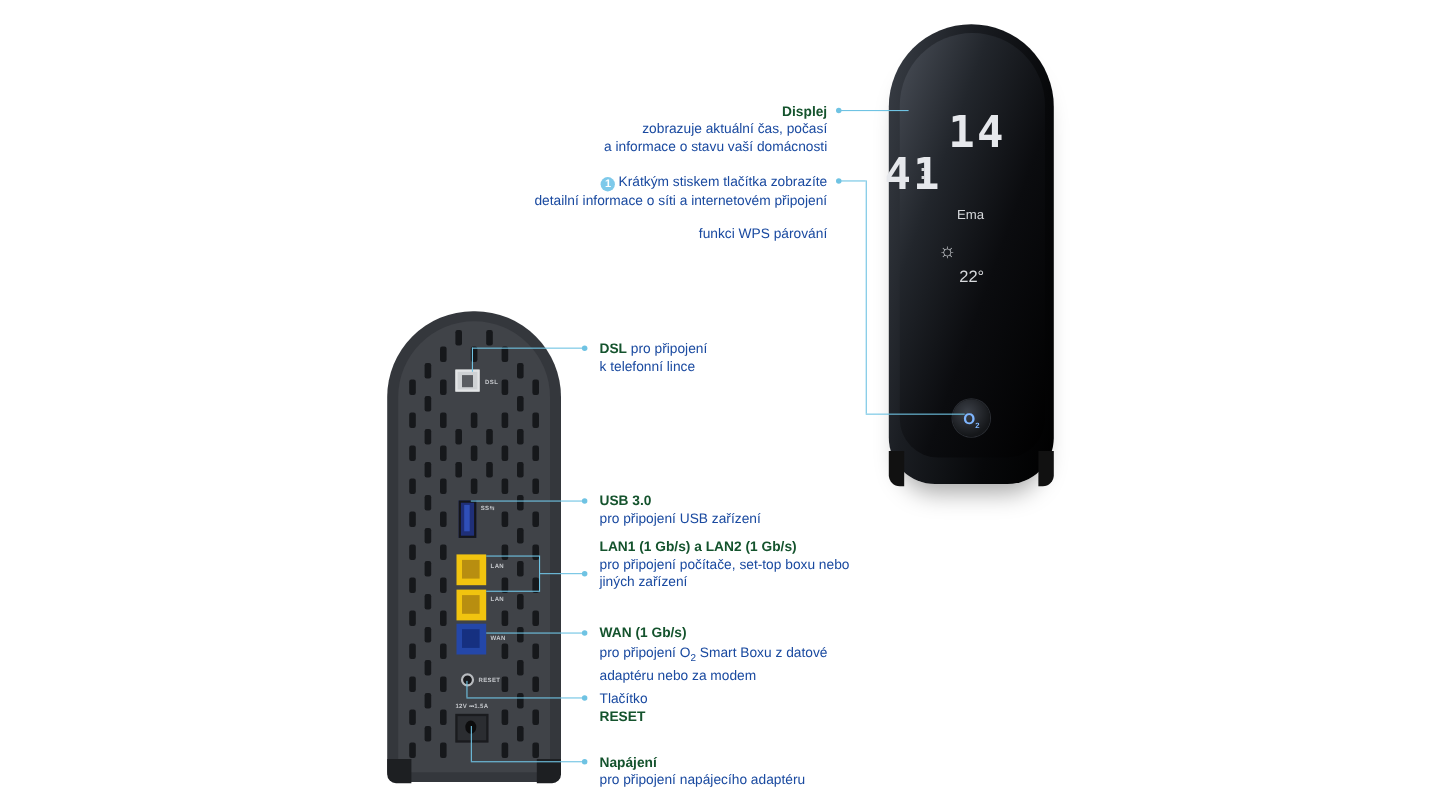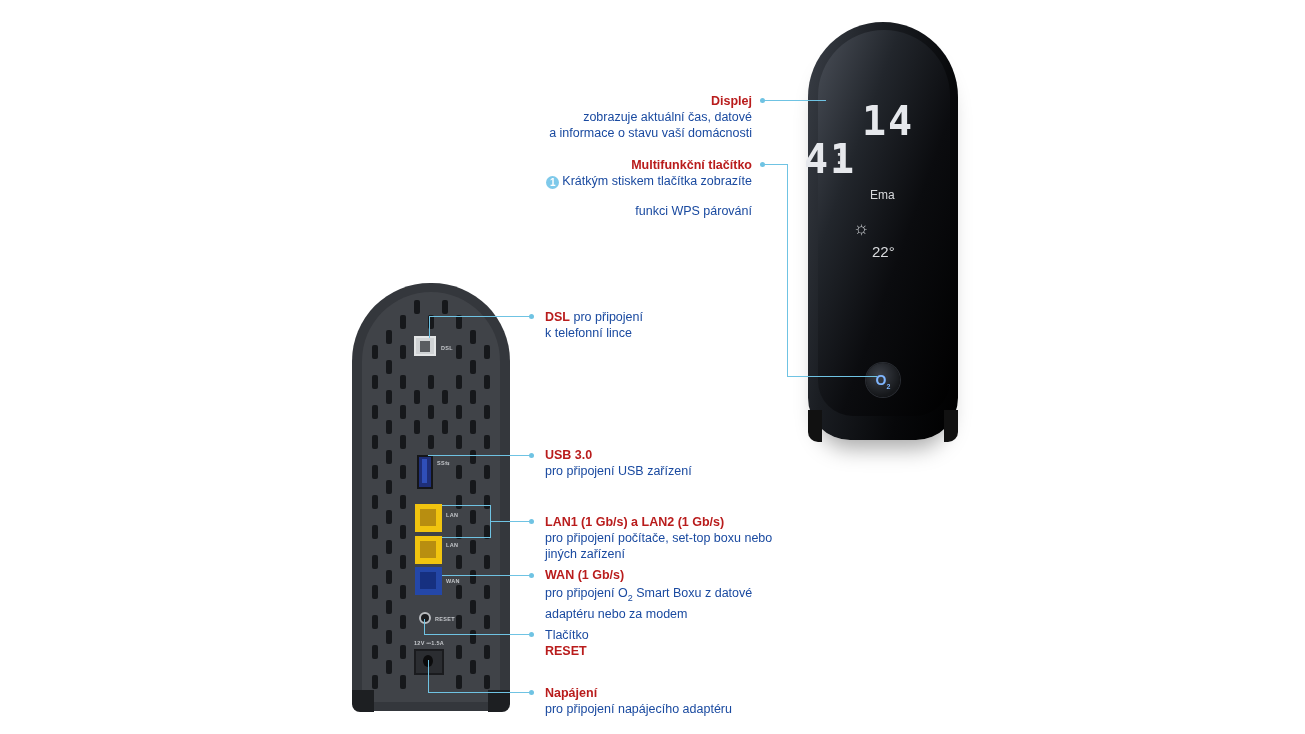--- a/index.html
+++ b/index.html
@@ -2,21 +2,21 @@
 <html><head>
 <meta charset="utf-8">
 <style>
   html, body { margin:0; padding:0; background:#ffffff; }
   body { width:1305px; height:734px; position:relative; overflow:hidden;
          font-family:"Liberation Sans", "DejaVu Sans", sans-serif; color:#0a3d91; }
   .abs { position:absolute; }
 
   
   .callout { position:absolute; font-size:12.5px; line-height:16px; color:#1a4aa0; }
-  .callout .title { font-weight:bold; color:#b91c1c; }
+  .callout .title { font-weight:bold; color:#14532d; }
   .right { text-align:right; }
   .num { display:inline-block; width:13px; height:13px; border-radius:50%;
          background:#7ec9ea; color:#fff; font-size:10px; line-height:13px;
          text-align:center; font-weight:bold; margin-right:3px; vertical-align:-1px; }
   .line { position:absolute; background:#6fc3e3; }
   .dot { position:absolute; width:5px; height:5px; border-radius:50%; background:#6fc3e3; }
 
   
   .front-dev { position:absolute; left:808px; top:22px; width:150px; height:418px;
                border-radius:75px 75px 42px 42px;
@@ -211,42 +211,42 @@
 <div class="dot" style="left:529px;top:632px;"></div>
 <div class="line" style="left:424px;top:619px;width:1px;height:15px;"></div>
 <div class="line" style="left:424px;top:634px;width:106px;height:1px;"></div>
 
 <div class="dot" style="left:529px;top:690px;"></div>
 <div class="line" style="left:428px;top:660px;width:1px;height:32px;"></div>
 <div class="line" style="left:428px;top:692px;width:102px;height:1px;"></div>
 
 <div class="callout right" style="right:553px;top:93px;">
   <div class="title">Displej</div>
-  <div>zobrazuje aktuální čas, datové</div>
+  <div>zobrazuje aktuální čas, počasí</div>
   <div>a informace o stavu vaší domácnosti</div>
 </div>
 
 <div class="callout right" style="right:553px;top:157px;">
-  <div class="title">Multifunkční tlačítko</div>
   <div><span class="num">1</span><span>Krátkým stiskem tlačítka zobrazíte</span></div>
+  <div>detailní informace o síti a internetovém připojení</div>
   <div style="height:14px;"></div>
   <div>funkci WPS párování</div>
 </div>
 
 <div class="callout" style="left:545px;top:309px;">
   <div><span class="title">DSL</span><span> pro připojení</span></div>
   <div>k telefonní lince</div>
 </div>
 
 <div class="callout" style="left:545px;top:447px;">
   <div class="title">USB 3.0</div>
   <div>pro připojení USB zařízení</div>
 </div>
 
-<div class="callout" style="left:545px;top:514px;">
+<div class="callout" style="left:545px;top:489px;">
   <div class="title">LAN1 (1 Gb/s) a LAN2 (1 Gb/s)</div>
   <div>pro připojení počítače, set-top boxu nebo</div>
   <div>jiných zařízení</div>
 </div>
 
 <div class="callout" style="left:545px;top:567px;">
   <div class="title">WAN (1 Gb/s)</div>
   <div style="margin-top:2px;"><span>pro připojení O</span><sub style="font-size:9px;">2</sub><span> Smart Boxu z datové</span></div>
   <div>adaptéru nebo za modem</div>
 </div>

